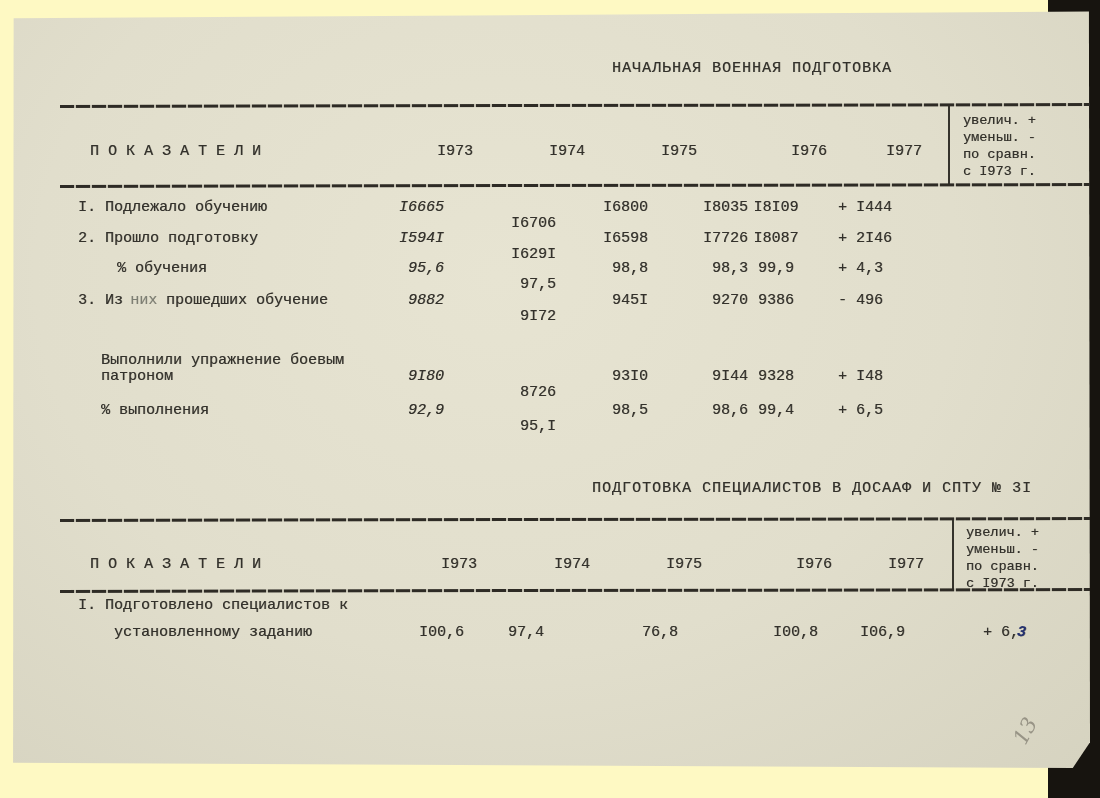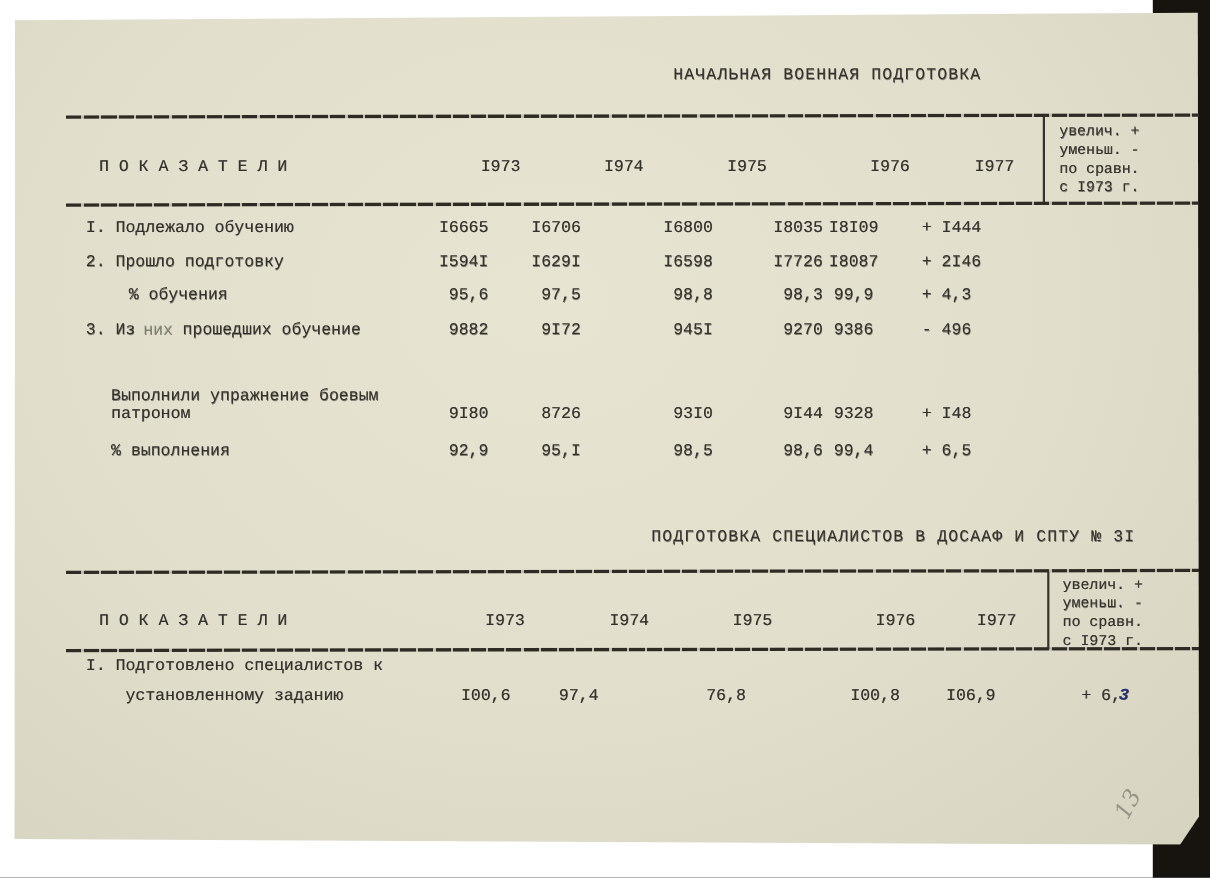--- a/index.html
+++ b/index.html
@@ -1,33 +1,33 @@
 <!DOCTYPE html>
 <html><head>
 <meta charset="utf-8">
 <style>
   html,body{margin:0;padding:0;}
   body{width:1100px;height:798px;background:#17140f;overflow:hidden;}
-  #stage{position:relative;width:1048px;height:798px;background:#ffffff;
+  #stage{position:relative;width:1048px;height:798px;background:#fef9c3;
          font-family:"Liberation Mono","DejaVu Sans Mono",monospace;color:#33312b;}
   #paper{position:absolute;left:12px;top:10px;width:1078px;height:758px;
          background:radial-gradient(ellipse at 45% 35%, #e7e4d2 0%, #e1decc 55%, #d6d3c0 100%);
          clip-path:polygon(0.15% 1.1%, 99.9% 0.2%, 100% 96.6%, 98.4% 100%, 0.1% 99.3%);}
   #content{position:absolute;left:0;top:0;width:1100px;height:798px;}
   .txt{position:absolute;white-space:pre;font-size:15px;line-height:18px;
        text-shadow:0.4px 0.3px 0.5px rgba(50,48,42,0.55);}
   .title{letter-spacing:1px;}
   .small{font-size:13.5px;line-height:17px;}
   .rule{position:absolute;left:60px;width:1030px;height:3px;transform:rotate(-0.1deg);
         background:repeating-linear-gradient(90deg,#2e2b25 0px,#2e2b25 14px,rgba(46,43,37,0.18) 14px,rgba(46,43,37,0.18) 16px);}
   .vline{position:absolute;width:2px;background:#35332c;}
   .row{position:absolute;left:0;width:1100px;height:18px;}
   .row .txt{top:0;}
-  .t1 .v1{left:364px;width:80px;text-align:right;}
-  .t1 .v2{left:448px;width:80px;text-align:right;}
+  .t1 .v1{left:364px;width:80px;text-align:right;font-style:italic;}
+  .t1 .v2{left:476px;width:80px;text-align:right;margin-top:16px;}
   .t1 .v3{left:568px;width:80px;text-align:right;}
   .t1 .v4{left:668px;width:80px;text-align:right;}
   .t1 .v5{left:736px;width:80px;text-align:center;}
   .t1 .vd{left:838px;}
   .t2 .v1{left:384px;width:80px;text-align:right;}
   .t2 .v2{left:508px;width:80px;text-align:left;}
   .t2 .v3{left:598px;width:80px;text-align:right;}
   .t2 .v4{left:738px;width:80px;text-align:right;}
   .t2 .v5{left:825px;width:80px;text-align:right;}
   .t2 .vd{left:983px;}

